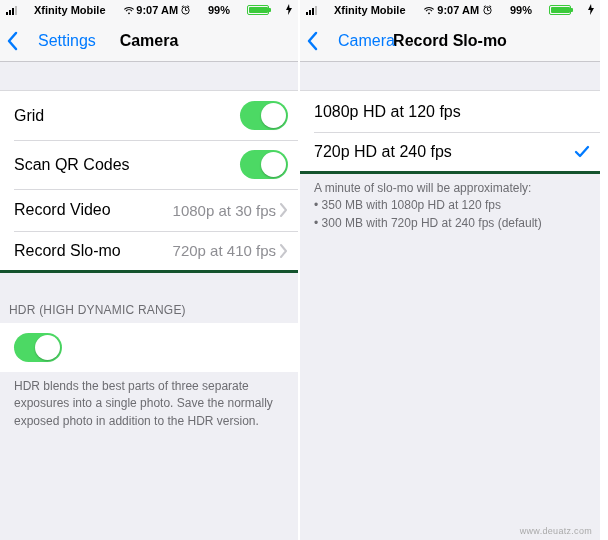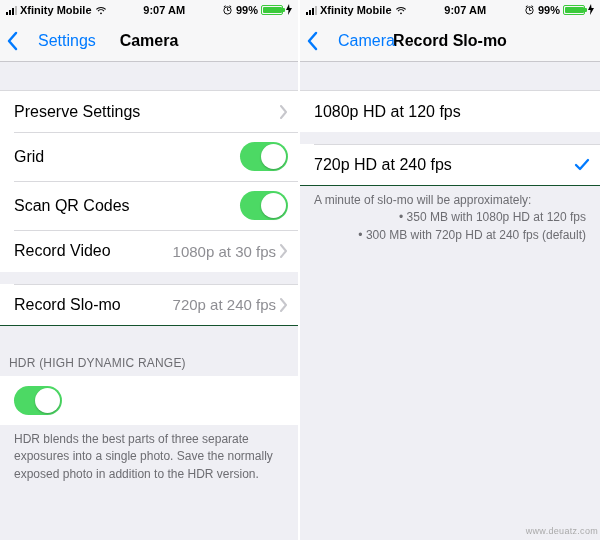--- a/index.html
+++ b/index.html
@@ -16,39 +16,39 @@
     width: 300px;
     background: #efeff4;
     display: flex;
     flex-direction: column;
     border-right: 2px solid #fff;
     position: relative;
   }
   .phone.right { border-right: none; }
   .watermark {
     position: absolute;
-    right: 10px;
+    right: 16px;
     bottom: 4px;
     font-size: 9px;
     color: #aaa;
     letter-spacing: 0.3px;
   }
   
   .status {
     height: 20px;
     display: flex;
     align-items: center;
     justify-content: space-between;
     padding: 0 6px;
     font-size: 11px;
     font-weight: 600;
     color: #000;
     background: #f7f7f8;
   }
-  .status .s-left, .status .s-right { display: flex; align-items: center; gap: 3px; justify-content: space-between; }
+  .status .s-left, .status .s-right { display: flex; align-items: center; gap: 17px; justify-content: space-between; }
   .bars { display: flex; align-items: flex-end; gap: 1px; height: 10px; }
   .bars span { width: 2px; background: #000; display: inline-block; }
   .bars span:nth-child(1){height:3px} .bars span:nth-child(2){height:5px}
   .bars span:nth-child(3){height:7px} .bars span:nth-child(4){height:9px;background:#bbb}
   .wifi { width:12px; height:10px; position:relative; }
   .battery { width:22px; height:10px; border:1px solid #3bca3b; border-radius:2px; position:relative; }
   .battery::after { content:""; position:absolute; right:-3px; top:2px; width:2px; height:4px; background:#3bca3b; border-radius:0 1px 1px 0; }
   .battery .fill { position:absolute; left:1px; top:1px; bottom:1px; width:95%; background:#3bca3b; border-radius:1px; }
   .charge { color:#000; font-size:9px; }
   
@@ -91,21 +91,21 @@
     color: #000;
     min-height: 42px;
     position: relative;
   }
   .cell + .cell::before {
     content:"";
     position:absolute; left:14px; right:0; top:0;
     height:1px; background:#d9d9dd;
   }
   .group .cell:first-child { border-top:1px solid #d9d9dd; }
-  .group .cell:last-child { border-bottom:1px solid #14532d;margin-top:12px; }
+  .group .cell:last-child { border-bottom:3px solid #14532d; }
   .detail { color:#8e8e93; font-size:15px; display:flex; align-items:center; gap:4px; }
   .chev { color:#c7c7cc; }
   .chev svg { width:8px; height:14px; display:block; }
   .check { color:#007aff; }
   .check svg { width:16px; height:16px; display:block; }
   .switch {
     width:48px; height:29px; border-radius:15px; background:#4cd964;
     position:relative; flex-shrink:0;
   }
   .switch::after {
@@ -113,21 +113,21 @@
     width:25px; height:25px; background:#fff; border-radius:50%;
     box-shadow:0 1px 2px rgba(0,0,0,.25);
   }
   .header-label {
     font-size:12px; color:#6d6d72; padding:6px 9px;
     text-transform:uppercase; letter-spacing:0.2px;
   }
   .footer-text {
     font-size:12px; color:#6d6d72; padding:6px 14px 10px; line-height:1.45;
   }
-  .bullets { padding-left: 0; text-align: right; }
+  .bullets { padding-left: 0; }
   .bullets li { list-style:none; }
   .bullets li::before { content:"• "; }
 </style>
 </head>
 <body>
 
 <div class="phone">
   <div class="status">
     <div class="s-left">
       <span class="bars">
@@ -166,28 +166,20 @@
         <svg viewBox="0 0 12 20">
             <path d="M10 2L3 10l7 8" fill="none" stroke="#007aff" stroke-width="2.5" stroke-linecap="round" stroke-linejoin="round"></path>
           </svg>
       </span>
       <span>Settings</span>
     </div>
     <div class="title">Camera</div>
   </div>
 
   <div class="group first">
-    <div class="cell">
-      <span>Preserve Settings</span>
-      <span class="chev">
-          <svg viewBox="0 0 8 14">
-            <path d="M1 1l5 6-5 6" fill="none" stroke="#c7c7cc" stroke-width="2" stroke-linecap="round" stroke-linejoin="round"></path>
-          </svg>
-        </span>
-    </div>
     <div class="cell">
       <span>Grid</span>
       <span class="switch"></span>
     </div>
     <div class="cell">
       <span>Scan QR Codes</span>
       <span class="switch"></span>
     </div>
     <div class="cell">
       <span>Record Video</span>
@@ -196,21 +188,21 @@
         <span class="chev">
             <svg viewBox="0 0 8 14">
               <path d="M1 1l5 6-5 6" fill="none" stroke="#c7c7cc" stroke-width="2" stroke-linecap="round" stroke-linejoin="round"></path>
             </svg>
           </span>
       </span>
     </div>
     <div class="cell">
       <span>Record Slo-mo</span>
       <span class="detail">
-        <span>720p at 240 fps</span>
+        <span>720p at 410 fps</span>
         <span class="chev">
             <svg viewBox="0 0 8 14">
               <path d="M1 1l5 6-5 6" fill="none" stroke="#c7c7cc" stroke-width="2" stroke-linecap="round" stroke-linejoin="round"></path>
             </svg>
           </span>
       </span>
     </div>
   </div>
 
   <div class="group">

